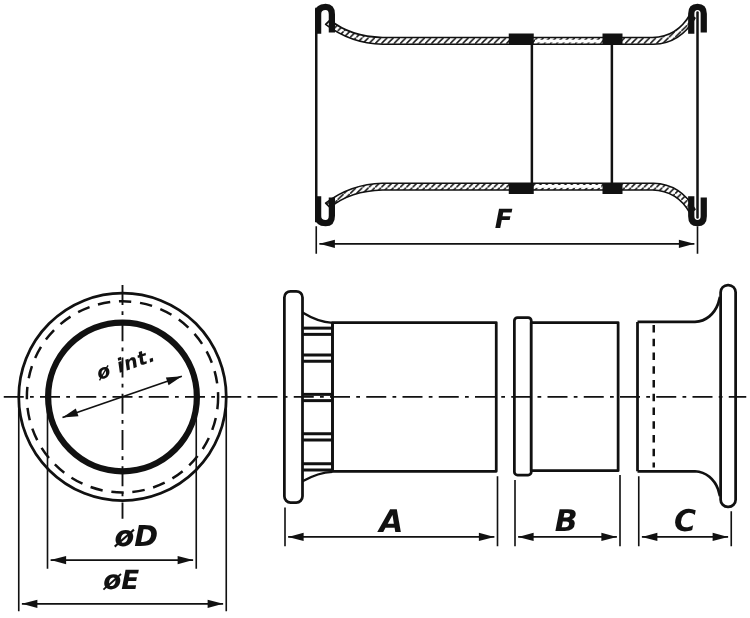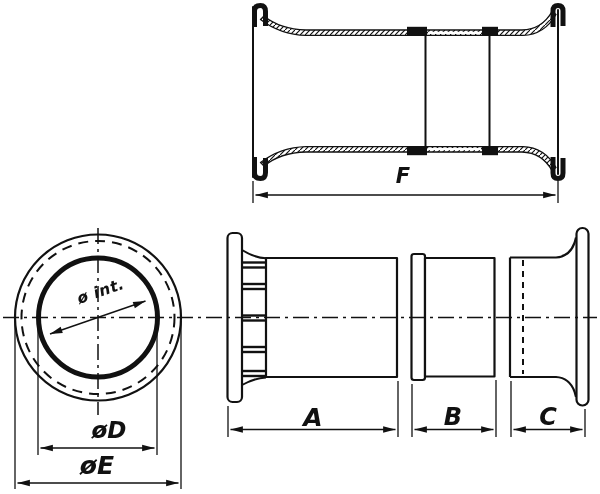--- a/index.html
+++ b/index.html
@@ -19,21 +19,21 @@
     color:#111;
     white-space:nowrap;
     line-height:1;
     user-select:none;
   }
   .lbl-f   {left:403px; top:176px; font-size:21px;}
   .lbl-a   {left:313px; top:417px; font-size:25px;}
   .lbl-b   {left:453px; top:417px; font-size:24px;}
   .lbl-c   {left:548px; top:417px; font-size:24px;}
   .lbl-d   {left:97px;  top:430px; font-size:23px;margin-left:12px;}
-  .lbl-e   {left:97px;  top:465px; font-size:25px;}
+  .lbl-e   {left:97px;  top:465px; font-size:21px;}
   .lbl-int {left:101px; top:292px; font-size:15.5px; letter-spacing:.5px;
             transform:translate(-50%,-50%) rotate(-19deg);}
 </style>
 </head>
 <body>
 
 <div class="page">
 
   <svg width="600" height="494" viewBox="0 0 600 494">
     <defs>

